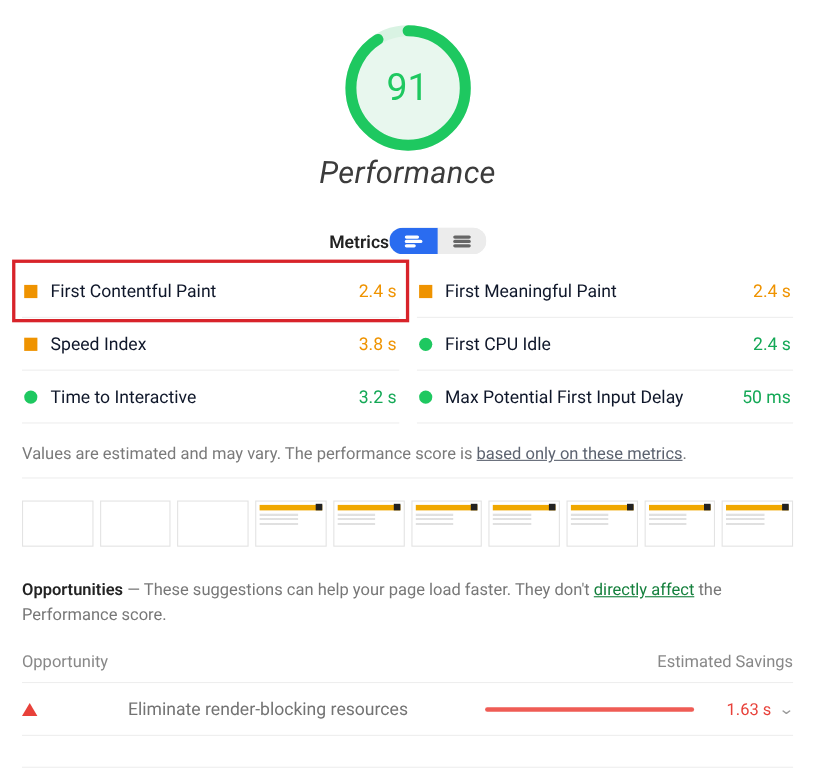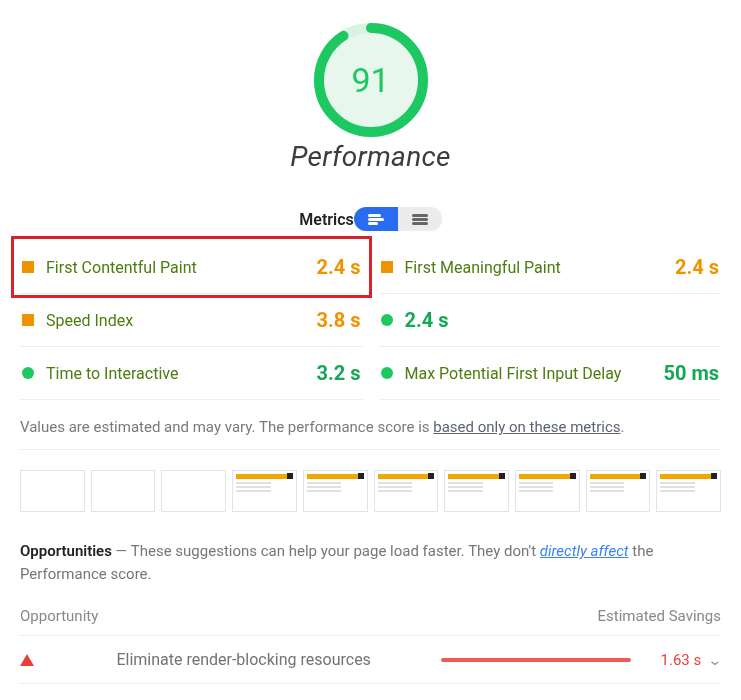--- a/index.html
+++ b/index.html
@@ -36,40 +36,40 @@
   .toggle-ic.compact::after { right:6px; }
   .toggle-ic.compact::before { right:3px; }
 
   
   .metrics { display:grid; grid-template-columns: 1fr 1fr; column-gap: 16px; margin-top: 10px; }
   .metric-row { display:flex; align-items:center; padding: 14px 2px; border-bottom:1px solid #eee; position:relative; }
   .metric-row:nth-last-child(-n+2){ border-bottom:1px solid #eee; }
   .metric-ind { width:12px; height:12px; flex:0 0 12px; margin-right:12px; }
   .sq-orange { background:#ef9300; }
   .sq-green { border-radius:50%; background:#1ec860; }
-  .metric-name { flex:1; font-size:16px; color:#4d7c0f; }
-  .metric-val { font-size:20px; font-weight:700; }
+  .metric-name { flex:1; font-size:16px; color:#0f172a; }
+  .metric-val { font-size:16px; font-weight:400; }
   .val-orange { color:#ef9300; }
   .val-green { color:#14a856; }
   .highlight-box { position:absolute; inset:-2px -6px -2px -6px; outline:3px solid #d8232a; pointer-events:none; }
 
   .note { font-size:15px; color:#7a7a7a; margin-top:18px; padding-bottom:13px; border-bottom:1px solid #eee; }
   .note a { color:#5c6370; text-decoration: underline; }
 
   
   .filmstrip { display:flex; gap:6px; margin:20px 0 28px; }
   .frame { flex:1; height:42px; border:1px solid #e3e3e3; background:#fff; position:relative; overflow:hidden; }
   .frame.painted::before { content:""; position:absolute; top:3px; left:3px; right:3px; height:5px; background:#f0a800; }
   .frame.painted::after { content:""; position:absolute; top:11px; left:3px; width:55%; height:26px; background:linear-gradient(#bbb 0 2px, transparent 2px 4px, #bbb 4px 6px, transparent 6px 8px, #bbb 8px 10px, transparent 10px) ; opacity:.45; }
   .frame.painted .dot { position:absolute; top:2px; right:3px; width:6px; height:6px; background:#222; }
 
   
   .opps-intro { font-size:15px; color:#777; line-height:1.5; }
   .opps-intro strong { color:#222; font-weight:600;margin-top:48px; }
-  .opps-intro a { color:#3b82f6; text-decoration: underline; font-style: italic; }
+  .opps-intro a { color:#15803d; text-decoration: underline; }
   .opps-head { display:flex; justify-content:space-between; font-size:15px; color:#888; margin-top:22px; padding-bottom:10px; border-bottom:1px solid #eee; }
   .opp-row { display:flex; align-items:center; padding:14px 0; border-bottom:1px solid #eee; }
   .tri-red { width:0; height:0; border-left:7px solid transparent; border-right:7px solid transparent; border-bottom:12px solid #e8413a; margin-right:12px; }
   .opp-name { flex:1; font-size:16px; color:#737373;text-align:center; }
   .opp-bar-wrap { width:190px; display:flex; align-items:center; justify-content:flex-end; }
   .bar { height:4px; border-radius:2px; }
   .bar.red { background:#ef5c55; }
   .opp-val { width:64px; text-align:right; font-size:15px; font-weight:400; margin-left:6px; }
   .opp-val.red { color:#e8413a; }
   .chevron { margin-left:8px; color:#9a9a9a; font-size:14px; transform: scaleX(1.3); }
@@ -117,20 +117,21 @@
       <span class="metric-name">First Meaningful Paint</span>
       <span class="metric-val val-orange">2.4 s</span>
     </div>
     <div class="metric-row">
       <span class="metric-ind sq-orange"></span>
       <span class="metric-name">Speed Index</span>
       <span class="metric-val val-orange">3.8 s</span>
     </div>
     <div class="metric-row">
       <span class="metric-ind sq-green"></span>
+      <span class="metric-name">First CPU Idle</span>
       <span class="metric-val val-green">2.4 s</span>
     </div>
     <div class="metric-row">
       <span class="metric-ind sq-green"></span>
       <span class="metric-name">Time to Interactive</span>
       <span class="metric-val val-green">3.2 s</span>
     </div>
     <div class="metric-row">
       <span class="metric-ind sq-green"></span>
       <span class="metric-name">Max Potential First Input Delay</span>

